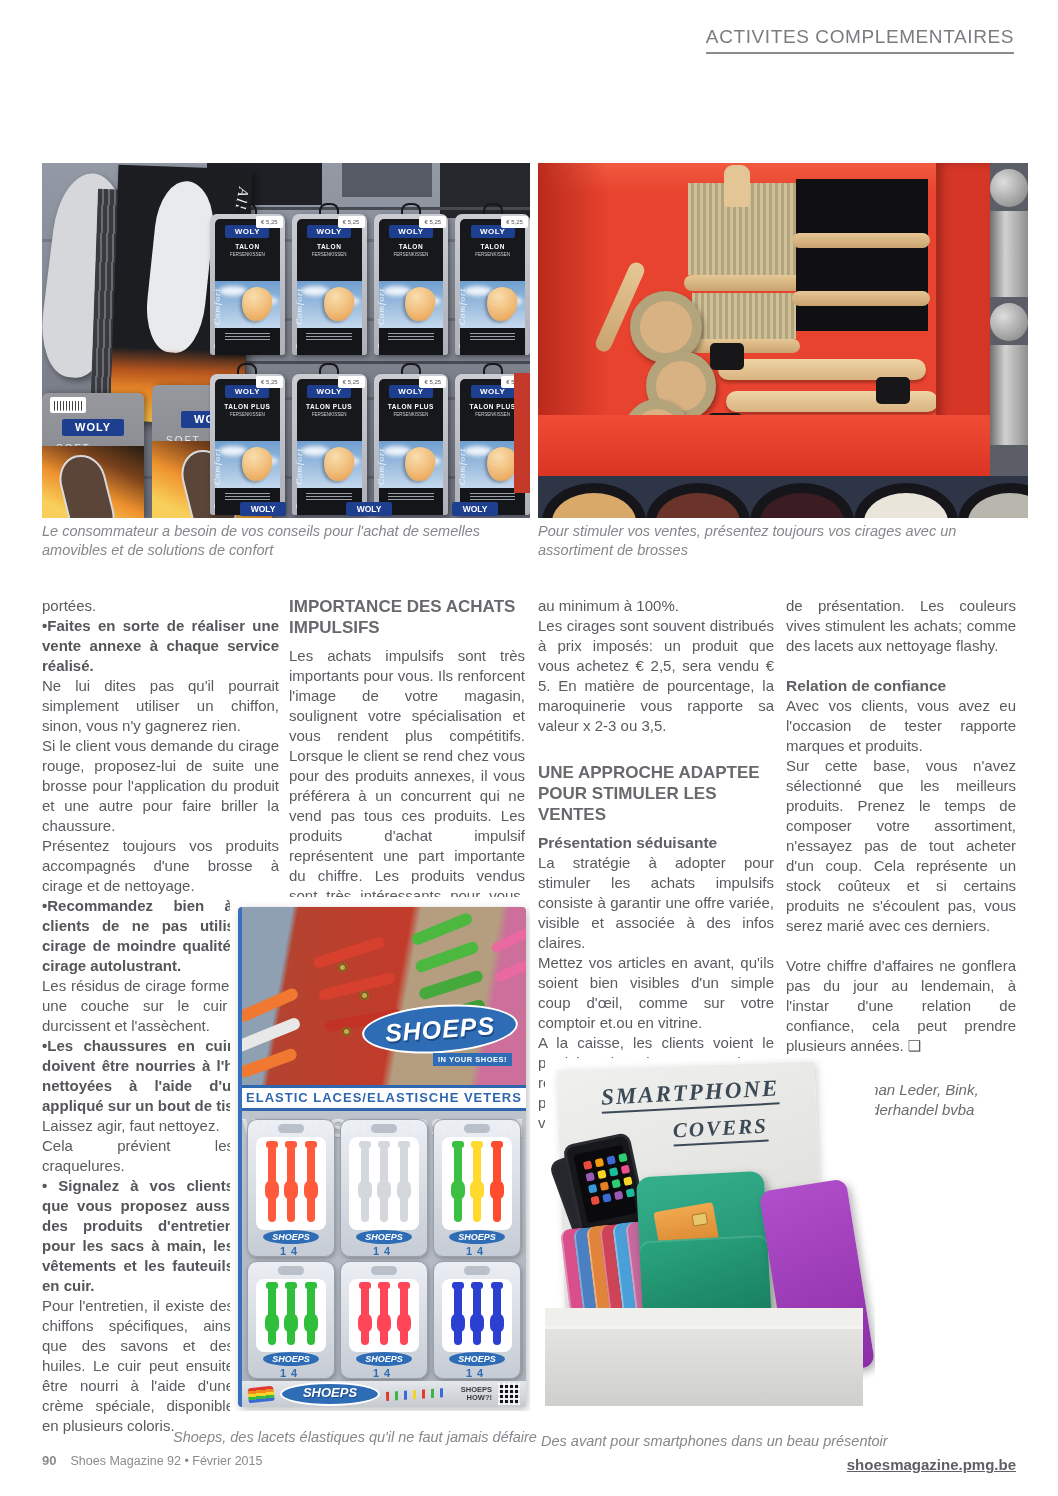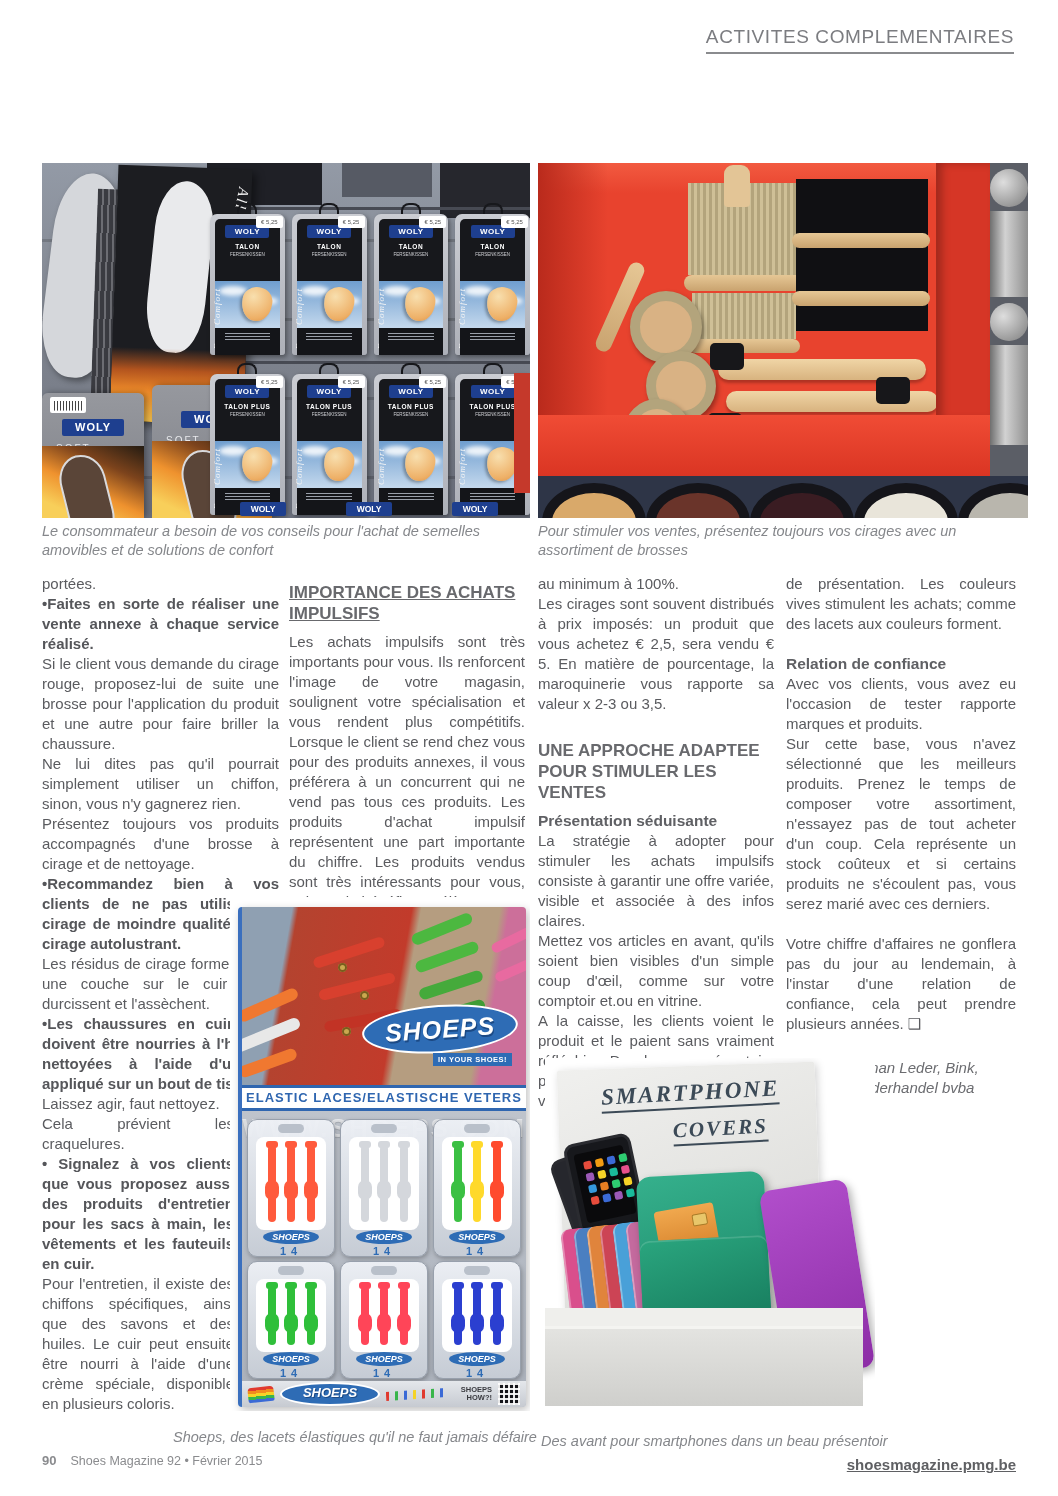--- a/index.html
+++ b/index.html
@@ -17,32 +17,32 @@
     text-decoration:underline;}
 
   
   .caption{font-style:italic;font-size:14.5px;line-height:19px;color:#85878b;}
   #cap-insoles{left:42px;top:522px;width:486px;}
   #cap-brushes{left:538px;top:522px;width:486px;}
   #cap-shoeps{left:140px;top:1428px;width:430px;text-align:center;}
   #cap-phone{left:541px;top:1432px;width:370px;}
 
   
-  .col{top:574px;font-size:15px;line-height:20px;text-align:justify;}
+  .col{top:596px;font-size:15px;line-height:20px;text-align:justify;}
   #col1{left:42px;width:237px;}
   #col1-lower{width:192px;}
   #col2{left:289px;width:236px;}
   #col3{left:538px;width:236px;}
   #col4{left:786px;width:230px;}
   .colbody p{margin:0;}
   .colbody .pb{font-weight:700;color:#55565a;}
   .colbody .pgap{margin-top:20px;}
   .colbody .h{font-weight:700;font-size:17px;line-height:21px;color:#68696d;
     margin:26px 0 8px;text-align:left;}
-  .colbody .h:first-child{margin-top:8px;text-decoration:underline;}
+  .colbody .h:first-child{margin-top:0;}
   .colbody .sub{font-weight:700;font-size:15.5px;color:#5f6064;margin:20px 0 0;text-align:left;}
   .colbody .h + .sub{margin-top:0;}
   .colbody .credit{font-style:italic;color:#6b6c70;margin-top:24px;text-align:left;}
 
   
   figure{margin:0;padding:0;position:absolute;overflow:hidden;}
 
   
   #fig-insoles{left:42px;top:163px;width:488px;height:355px;
     background:linear-gradient(180deg,#939aa6 0%,#80858f 45%,#6e7380 100%);}
@@ -516,22 +516,22 @@
     </div>
 </figure>
 
 <div class="abs caption" id="cap-insoles">Le consommateur a besoin de vos conseils pour l'achat de semelles amovibles et de solutions de confort</div>
 <div class="abs caption" id="cap-brushes">Pour stimuler vos ventes, présentez toujours vos cirages avec un assortiment de brosses</div>
 
 <div class="abs col colbody" id="col1">
   <div id="col1-upper">
       <p class="p">portées.</p>
       <p class="pb">•Faites en sorte de réaliser une vente annexe à chaque service réalisé.</p>
+      <p class="p">Ne lui dites pas qu'il pourrait simplement utiliser un chiffon, sinon, vous n'y gagnerez rien.</p>
       <p class="p">Si le client vous demande du cirage rouge, proposez-lui de suite une brosse pour l'application du produit et une autre pour faire briller la chaussure.</p>
-      <p class="p">Ne lui dites pas qu'il pourrait simplement utiliser un chiffon, sinon, vous n'y gagnerez rien.</p>
       <p class="p">Présentez toujours vos produits accompagnés d'une brosse à cirage et de nettoyage.</p>
       <p class="pb">•Recommandez bien à vos clients de ne pas utiliser de cirage de moindre qualité, ni de cirage autolustrant.</p>
       <p class="p">Les résidus de cirage forment alors une couche sur le cuir et le durcissent et l'assèchent.</p>
       <p class="pb">•Les chaussures en cuir verni doivent être nourries à l'huile et nettoyées à l'aide d'un gel appliqué sur un bout de tissu.</p>
       <p class="p">Laissez agir, faut nettoyez.</p>
     </div>
   <div id="col1-lower">
       <p class="p">Cela prévient les craquelures.</p>
       <p class="pb">• Signalez à vos clients que vous proposez aussi des produits d'entretien pour les sacs à main, les vêtements et les fauteuils en cuir.</p>
       <p class="p">Pour l'entretien, il existe des chiffons spécifiques, ainsi que des savons et des huiles. Le cuir peut ensuite être nourri à l'aide d'une crème spéciale, disponible en plusieurs coloris.</p>
@@ -544,21 +544,21 @@
 <div class="abs col colbody" id="col3">
     <p class="p">au minimum à 100%.</p>
     <p class="p">Les cirages sont souvent distribués à prix imposés: un produit que vous achetez € 2,5, sera vendu € 5. En matière de pourcentage, la maroquinerie vous rapporte sa valeur x 2-3 ou 3,5.</p>
     <p class="h">UNE APPROCHE ADAPTEE POUR STIMULER LES VENTES</p>
     <p class="sub">Présentation séduisante</p>
     <p class="p">La stratégie à adopter pour stimuler les achats impulsifs consiste à garantir une offre variée, visible et associée à des infos claires.</p>
     <p class="p">Mettez vos articles en avant, qu'ils soient bien visibles d'un simple coup d'œil, comme sur votre comptoir et.ou en vitrine.</p>
     <p class="p">A la caisse, les clients voient le produit et le paient sans vraiment réfléchir. De beaux présentoirs peuvent vous aider. Les fabricants vous offriront souvent des solutions</p>
   </div>
 <div class="abs col colbody" id="col4">
-    <p class="p">de présentation. Les couleurs vives stimulent les achats; comme des lacets aux couleurs forment.</p>
+    <p class="p">de présentation. Les couleurs vives stimulent les achats; comme des lacets aux nettoyage flashy.</p>
     <p class="sub">Relation de confiance</p>
     <p class="p">Avec vos clients, vous avez eu l'occasion de tester rapporte marques et produits.</p>
     <p class="p">Sur cette base, vous n'avez sélectionné que les meilleurs produits. Prenez le temps de composer votre assortiment, n'essayez pas de tout acheter d'un coup. Cela représente un stock coûteux et si certains produits ne s'écoulent pas, vous serez marié avec ces derniers.</p>
     <p class="pgap">Votre chiffre d'affaires ne gonflera pas du jour au lendemain, à l'instar d'une relation de confiance, cela peut prendre plusieurs années. ❑</p>
     <p class="credit">Merci à: Colman Leder, Bink, Proost M. Lederhandel bvba</p>
   </div>
 
 <figure id="fig-shoeps">
   <div id="shoeps-display">
     <div id="shoe-graphic">

